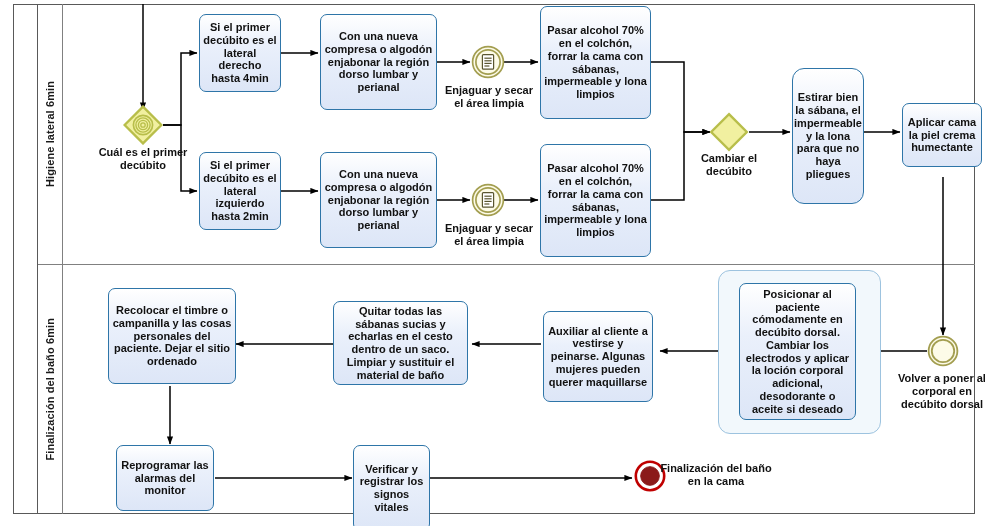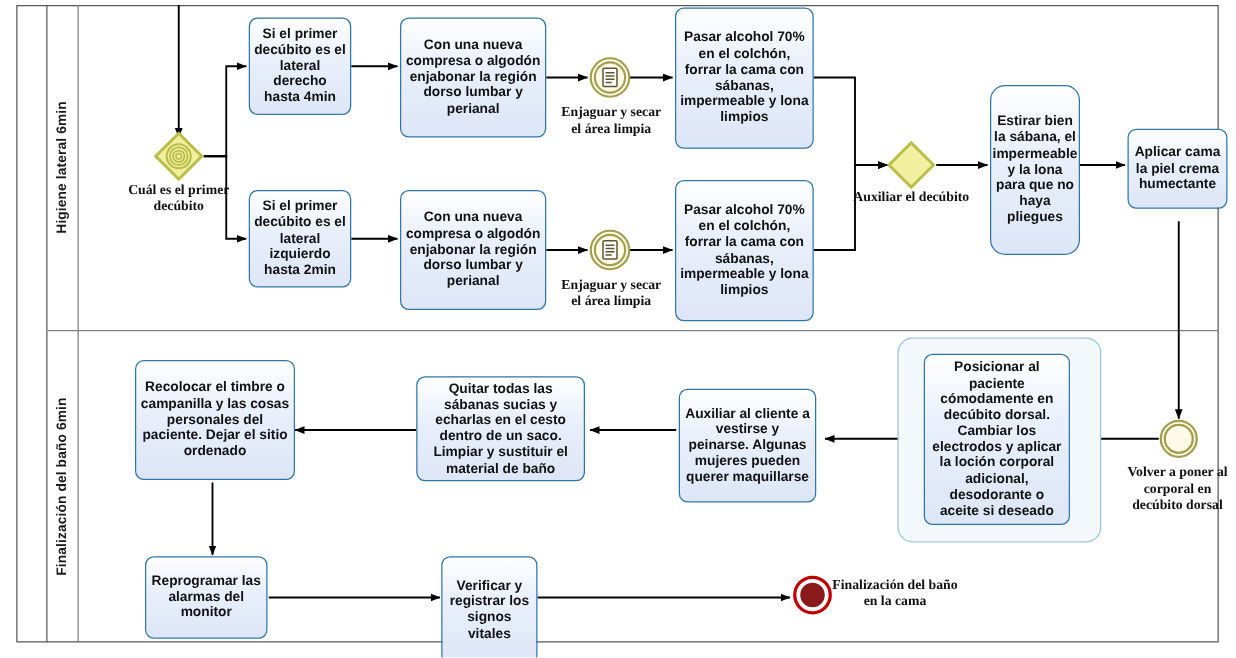--- a/index.html
+++ b/index.html
@@ -98,21 +98,20 @@
     height: 40px;
   }
   .gw-label, .ev-label {
     position: absolute;
     text-align: center;
     font-size: 11px;
     font-weight: bold;
     line-height: 1.16;
     color: #111111;
     white-space: pre-line;
-    font-family: Liberation Serif, serif;
   }
   
   .event {
     position: absolute;
   }
   
   .wire {
     position: absolute;
     left: 0;
     top: 0;
@@ -215,21 +214,21 @@
       <circle cx="20" cy="20" r="2.2" fill="none" stroke="#B8BE4A" stroke-width="1.3"></circle>
     </svg>
   </div>
   <div class="gw-label" style="left:95px;top:146px;width:96px;">Cuál es el primer decúbito</div>
 
   <div class="gateway" style="left:709px;top:112px;">
     <svg width="40" height="40" viewBox="0 0 40 40" xmlns="http://www.w3.org/2000/svg">
       <polygon points="20,2.2 37.8,20 20,37.8 2.2,20" fill="#F1F0A0" stroke="#B8BE4A" stroke-width="2.4"></polygon>
     </svg>
   </div>
-  <div class="gw-label" style="left:681px;top:152px;width:96px;">Auxiliar el decúbito</div>
+  <div class="gw-label" style="left:681px;top:152px;width:96px;">Cambiar el decúbito</div>
 
   <div class="event" style="left:471px;top:45px;">
     <svg width="34" height="34" viewBox="0 0 34 34" xmlns="http://www.w3.org/2000/svg">
       <circle cx="17" cy="17" r="15.4" fill="#FDFBE8" stroke="#A39E50" stroke-width="1.7"></circle>
       <circle cx="17" cy="17" r="12.1" fill="#FDFBE8" stroke="#A39E50" stroke-width="1.7"></circle>
       <rect x="11.4" y="9.6" width="11.2" height="14.6" rx="1" fill="#ffffff" stroke="#5a5630" stroke-width="1.2"></rect>
       <g stroke="#5a5630" stroke-width="1.2">
         <line x1="13.4" y1="13.2" x2="20.6" y2="13.2"></line>
         <line x1="13.4" y1="15.8" x2="20.6" y2="15.8"></line>
         <line x1="13.4" y1="18.4" x2="20.6" y2="18.4"></line>

